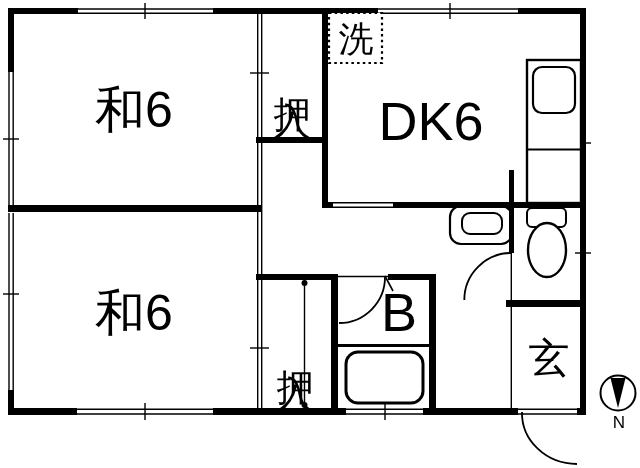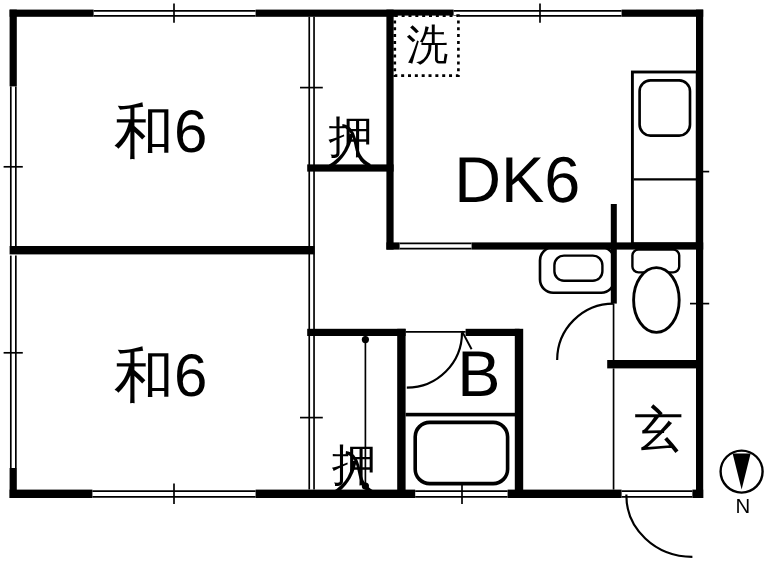--- a/index.html
+++ b/index.html
@@ -106,19 +106,19 @@
 
     <g>
       <circle cx="618" cy="393" r="17.5" fill="#fff" stroke="#000" stroke-width="2"></circle>
       <polygon points="610.5,378 625.5,378 618,408" fill="#000"></polygon>
     </g>
   </svg>
 
   <div class="lbl" style="left:134px;top:110px;font-size:50px;">和6</div>
   <div class="lbl v" style="left:292px;top:72px;font-size:37px;">押入</div>
   <div class="lbl" style="left:356px;top:38px;font-size:35px;">洗</div>
-  <div class="lbl" style="left:431px;top:121px;font-size:54px;margin-top:29px;">DK6</div>
+  <div class="lbl" style="left:431px;top:121px;font-size:54px;">DK6</div>
   <div class="lbl" style="left:134px;top:313px;font-size:50px;">和6</div>
   <div class="lbl v" style="left:295px;top:345px;font-size:37px;">押入</div>
   <div class="lbl" style="left:399px;top:312px;font-size:54px;">B</div>
   <div class="lbl" style="left:549px;top:358px;font-size:41px;">玄</div>
   <div class="lbl" style="left:619px;top:422px;font-size:17px;">N</div>
 </div>
 
 </body></html>

